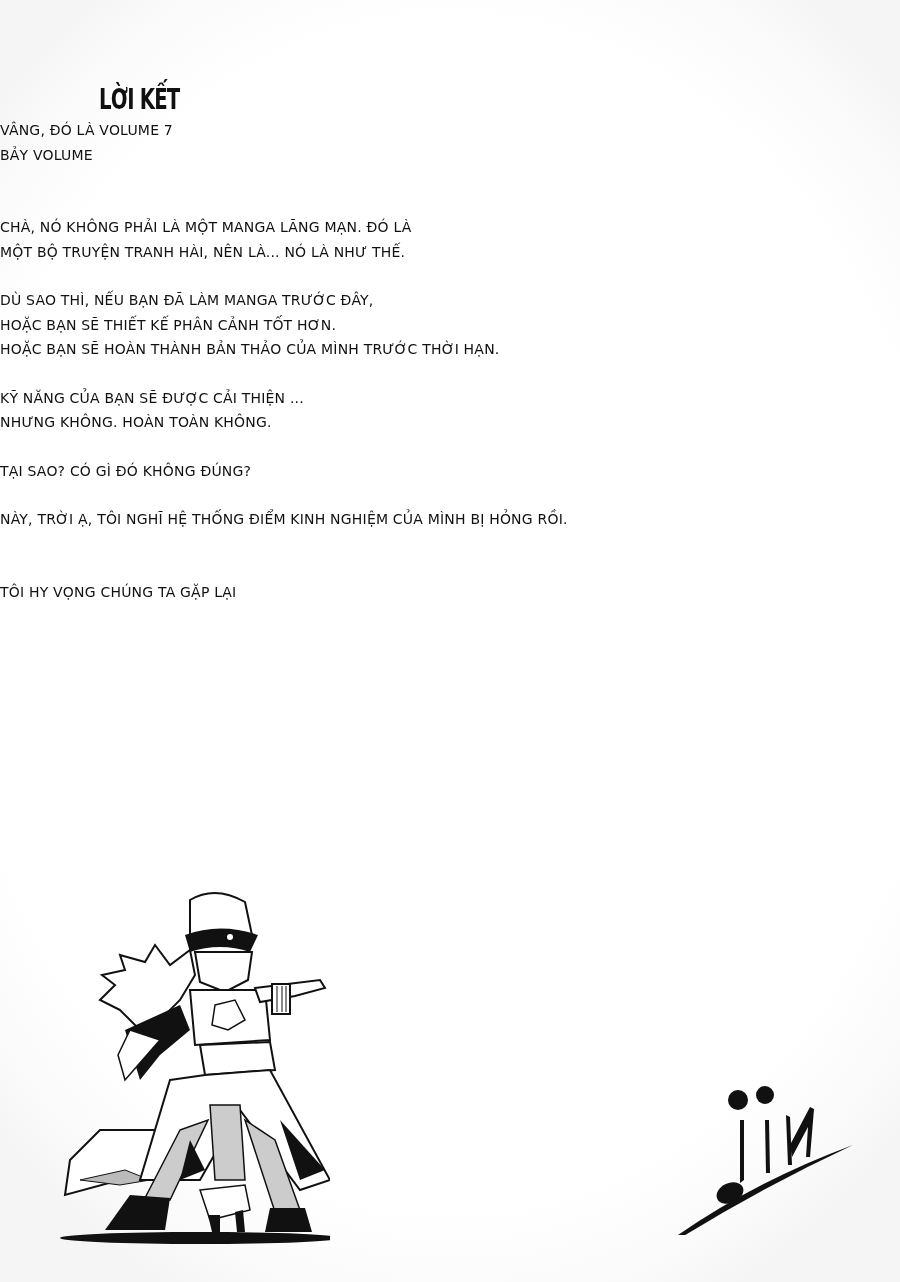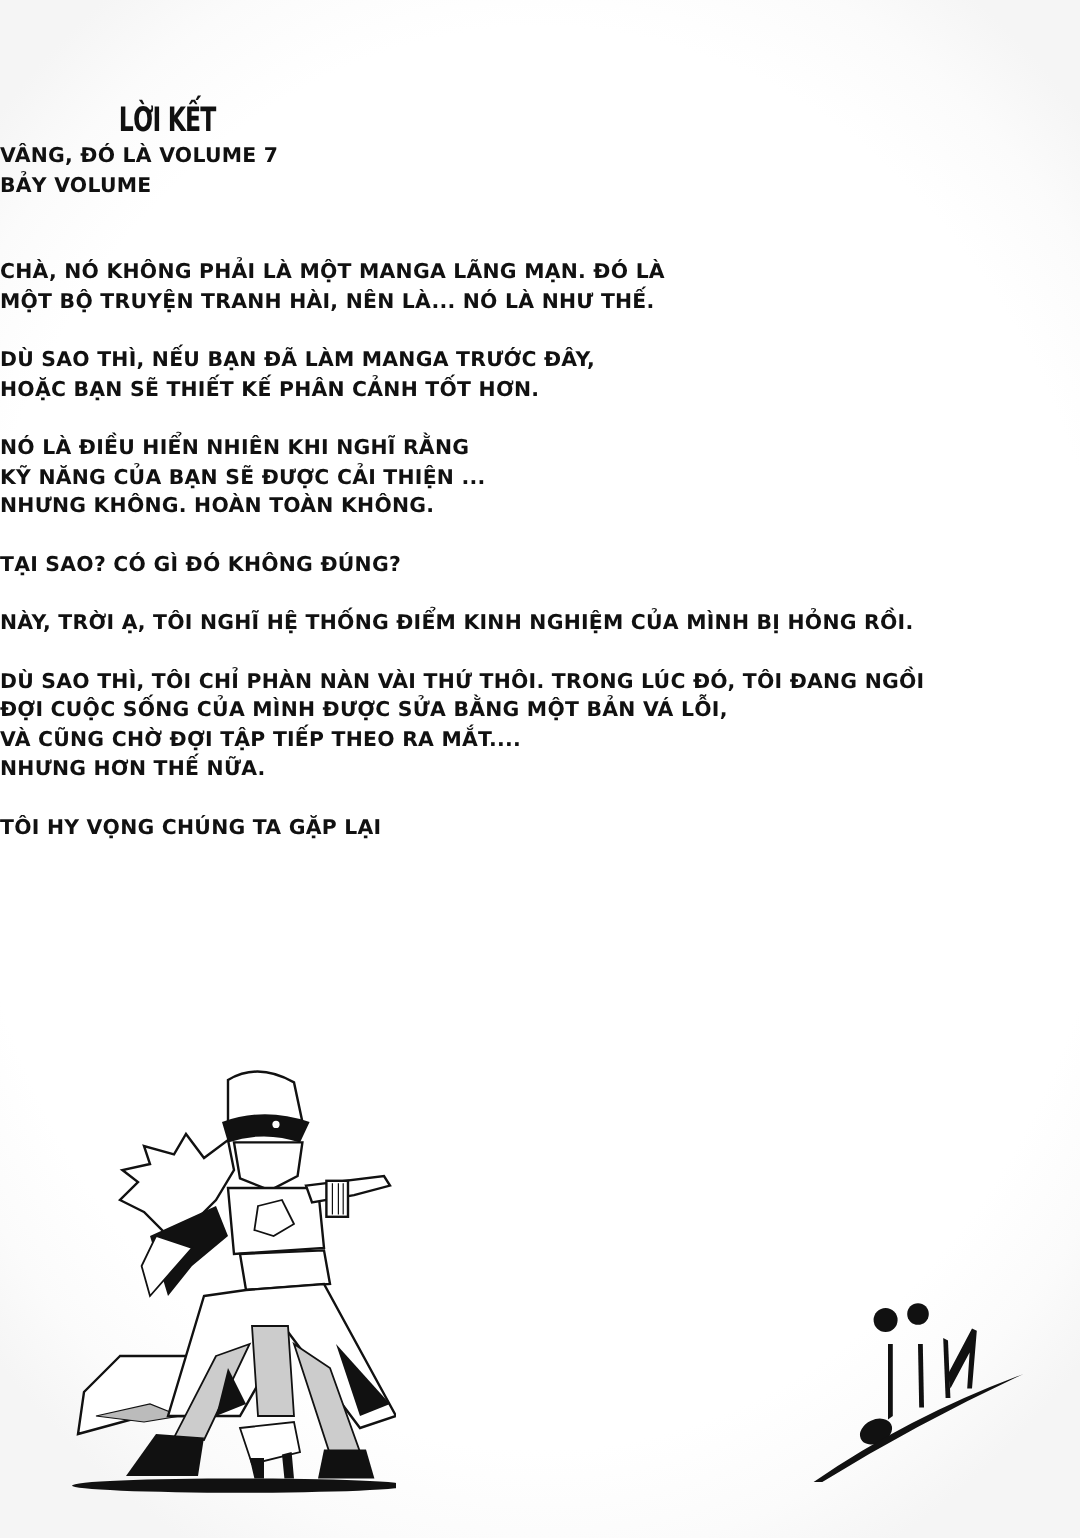--- a/index.html
+++ b/index.html
@@ -23,25 +23,24 @@
     .title {
       font-family: "DejaVu Sans Condensed", "DejaVu Sans", sans-serif;
       font-weight: bold;
       font-size: 28px;
       letter-spacing: -1px;
       transform: scaleX(0.78);
       line-height: 36px;
       margin: 0 0 0 0;
     }
     .line {
-      font-size: 17px;
+      font-size: 14px;
       line-height: 24.5px;
       letter-spacing: 0.2px;
       white-space: nowrap;
-      font-weight: bold;
     }
     .para { margin: 0; }
     .gap { height: 24px; }
 
     .illustration {
       position: absolute; left: 30px; top: 880px; width: 300px; height: 370px;
     }
     .signature {
       position: absolute; left: 668px; top: 1065px; width: 200px; height: 170px;
     }
@@ -66,46 +65,40 @@
 
     <div class="para">
       <div class="line">CHÀ, NÓ KHÔNG PHẢI LÀ MỘT MANGA LÃNG MẠN. ĐÓ LÀ</div>
       <div class="line">MỘT BỘ TRUYỆN TRANH HÀI, NÊN LÀ... NÓ LÀ NHƯ THẾ.</div>
     </div>
     <div class="gap"></div>
 
     <div class="para">
       <div class="line">DÙ SAO THÌ, NẾU BẠN ĐÃ LÀM MANGA TRƯỚC ĐÂY,</div>
       <div class="line">HOẶC BẠN SẼ THIẾT KẾ PHÂN CẢNH TỐT HƠN.</div>
+      <div class="line">HOẶC BẠN SẼ HOÀN THÀNH BẢN THẢO CỦA MÌNH TRƯỚC THỜI HẠN.</div>
     </div>
     <div class="gap"></div>
 
     <div class="para">
-      <div class="line">NÓ LÀ ĐIỀU HIỂN NHIÊN KHI NGHĨ RẰNG</div>
       <div class="line">KỸ NĂNG CỦA BẠN SẼ ĐƯỢC CẢI THIỆN ...</div>
       <div class="line">NHƯNG KHÔNG. HOÀN TOÀN KHÔNG.</div>
     </div>
     <div class="gap"></div>
 
     <div class="para">
       <div class="line">TẠI SAO? CÓ GÌ ĐÓ KHÔNG ĐÚNG?</div>
     </div>
     <div class="gap"></div>
 
     <div class="para">
       <div class="line">NÀY, TRỜI Ạ, TÔI NGHĨ HỆ THỐNG ĐIỂM KINH NGHIỆM CỦA MÌNH BỊ HỎNG RỒI.</div>
     </div>
     <div class="gap"></div>
 
-    <div class="para">
-      <div class="line">DÙ SAO THÌ, TÔI CHỈ PHÀN NÀN VÀI THỨ THÔI. TRONG LÚC ĐÓ, TÔI ĐANG NGỒI</div>
-      <div class="line">ĐỢI CUỘC SỐNG CỦA MÌNH ĐƯỢC SỬA BẰNG MỘT BẢN VÁ LỖI,</div>
-      <div class="line">VÀ CŨNG CHỜ ĐỢI TẬP TIẾP THEO RA MẮT....</div>
-      <div class="line">NHƯNG HƠN THẾ NỮA.</div>
-    </div>
     <div class="gap"></div>
 
     <div class="para">
       <div class="line">TÔI HY VỌNG CHÚNG TA GẶP LẠI</div>
     </div>
   </div>
 
   <svg class="illustration" viewBox="0 0 300 370" xmlns="http://www.w3.org/2000/svg">
 
     <ellipse cx="170" cy="358" rx="140" ry="6" fill="#111"></ellipse>

